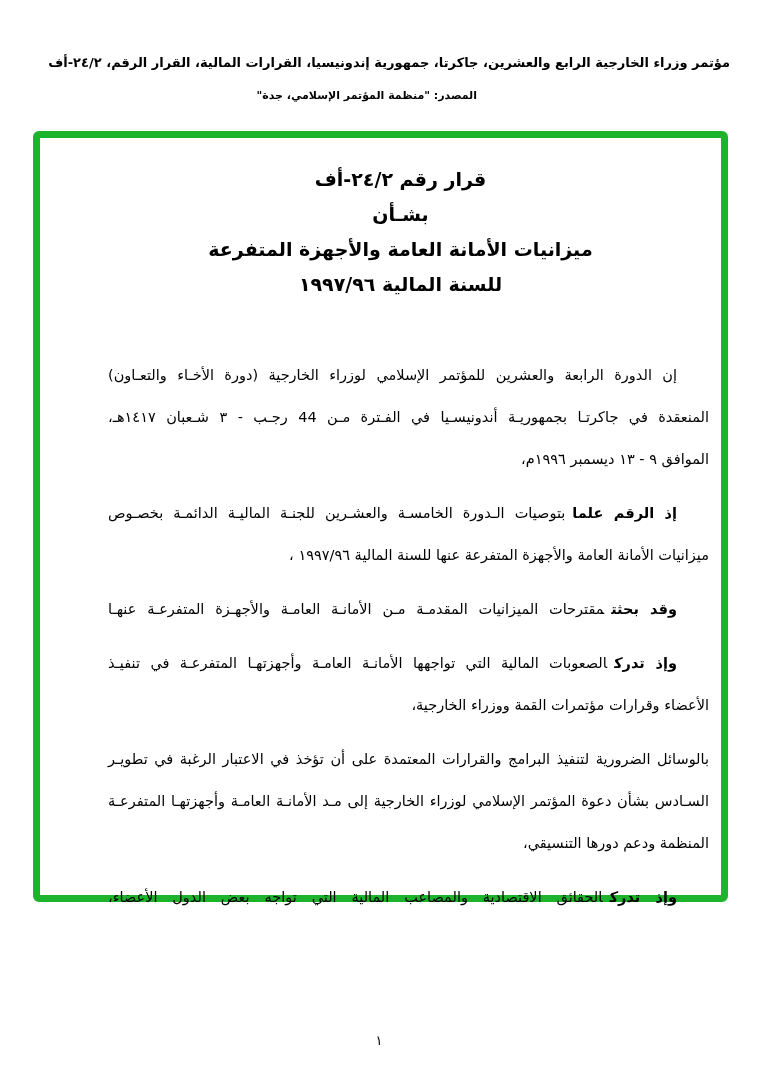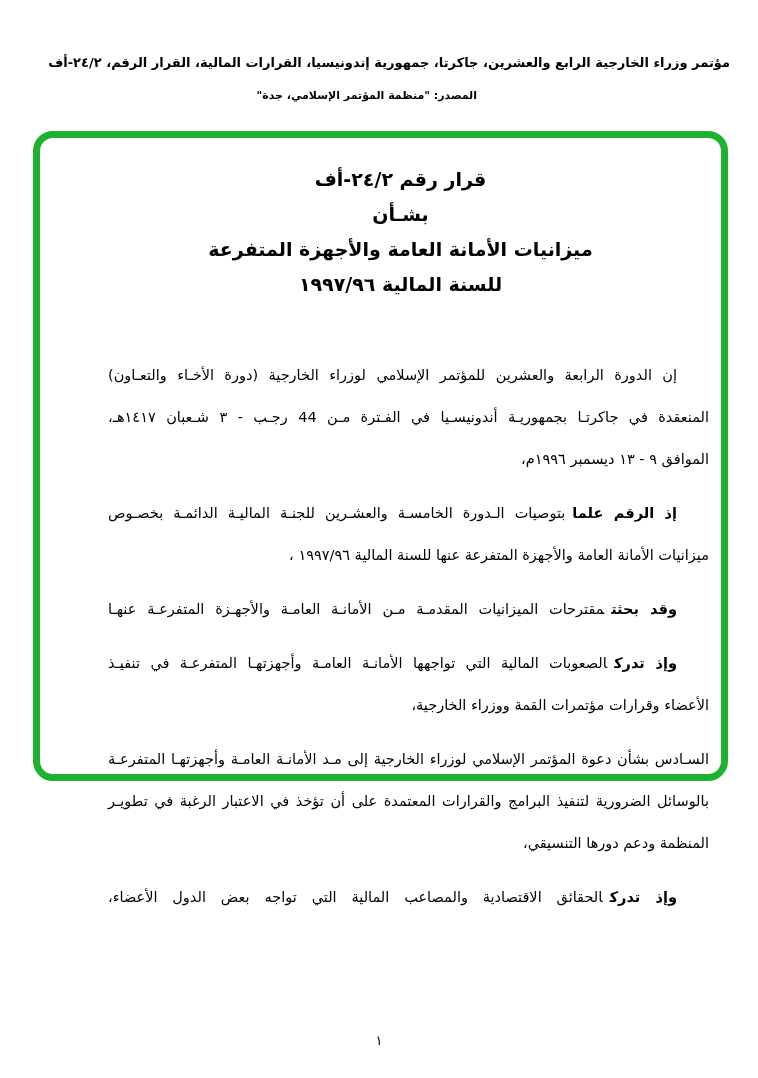--- a/index.html
+++ b/index.html
@@ -19,24 +19,24 @@
     white-space:nowrap;
   }
   .hdr2 {
     position:absolute; top:89px; right:281px;
     font-size:11px; font-weight:bold;
     white-space:nowrap;
   }
   
   .green-box {
     position:absolute; left:33px; top:131px;
-    width:695px; height:650px;
+    width:695px; height:771px;
     box-sizing:border-box;
     border:7px solid #1DB32C;
-    border-radius:20px;
+    border-radius:6px;
   }
   .inner {
     box-sizing:border-box;
     width:100%; height:100%;
     padding:24px 12px 0 52px;
   }
   
   .title-block {
     text-align:center;
     font-weight:bold;
@@ -98,22 +98,22 @@
         <div class="para">
           <div class="line j indent"><b class="lead">وقد بحثت</b><span>مقترحات الميزانيات المقدمـة مـن الأمانـة العامـة والأجهـزة المتفرعـة عنهـا</span></div>
         </div>
 
         <div class="para">
           <div class="line j indent"><b class="lead">وإذ تدرك</b><span>الصعوبات المالية التي تواجهها الأمانـة العامـة وأجهزتهـا المتفرعـة في تنفيـذ</span></div>
           <div class="line last">الأعضاء وقرارات مؤتمرات القمة ووزراء الخارجية،</div>
         </div>
 
         <div class="para">
+          <div class="line j">بالوسائل الضرورية لتنفيذ البرامج والقرارات المعتمدة على أن تؤخذ في الاعتبار الرغبة في تطويـر</div>
           <div class="line j">السـادس بشأن دعوة المؤتمر الإسلامي لوزراء الخارجية إلى مـد الأمانـة العامـة وأجهزتهـا المتفرعـة</div>
-          <div class="line j">بالوسائل الضرورية لتنفيذ البرامج والقرارات المعتمدة على أن تؤخذ في الاعتبار الرغبة في تطويـر</div>
           <div class="line last">المنظمة ودعم دورها التنسيقي،</div>
         </div>
 
         <div class="para">
           <div class="line j indent"><b class="lead">وإذ تدرك</b><span>الحقائق الاقتصادية والمصاعب المالية التي تواجه بعض الدول الأعضاء،</span></div>
         </div>
 
       </div>
     </div>
   </div>

